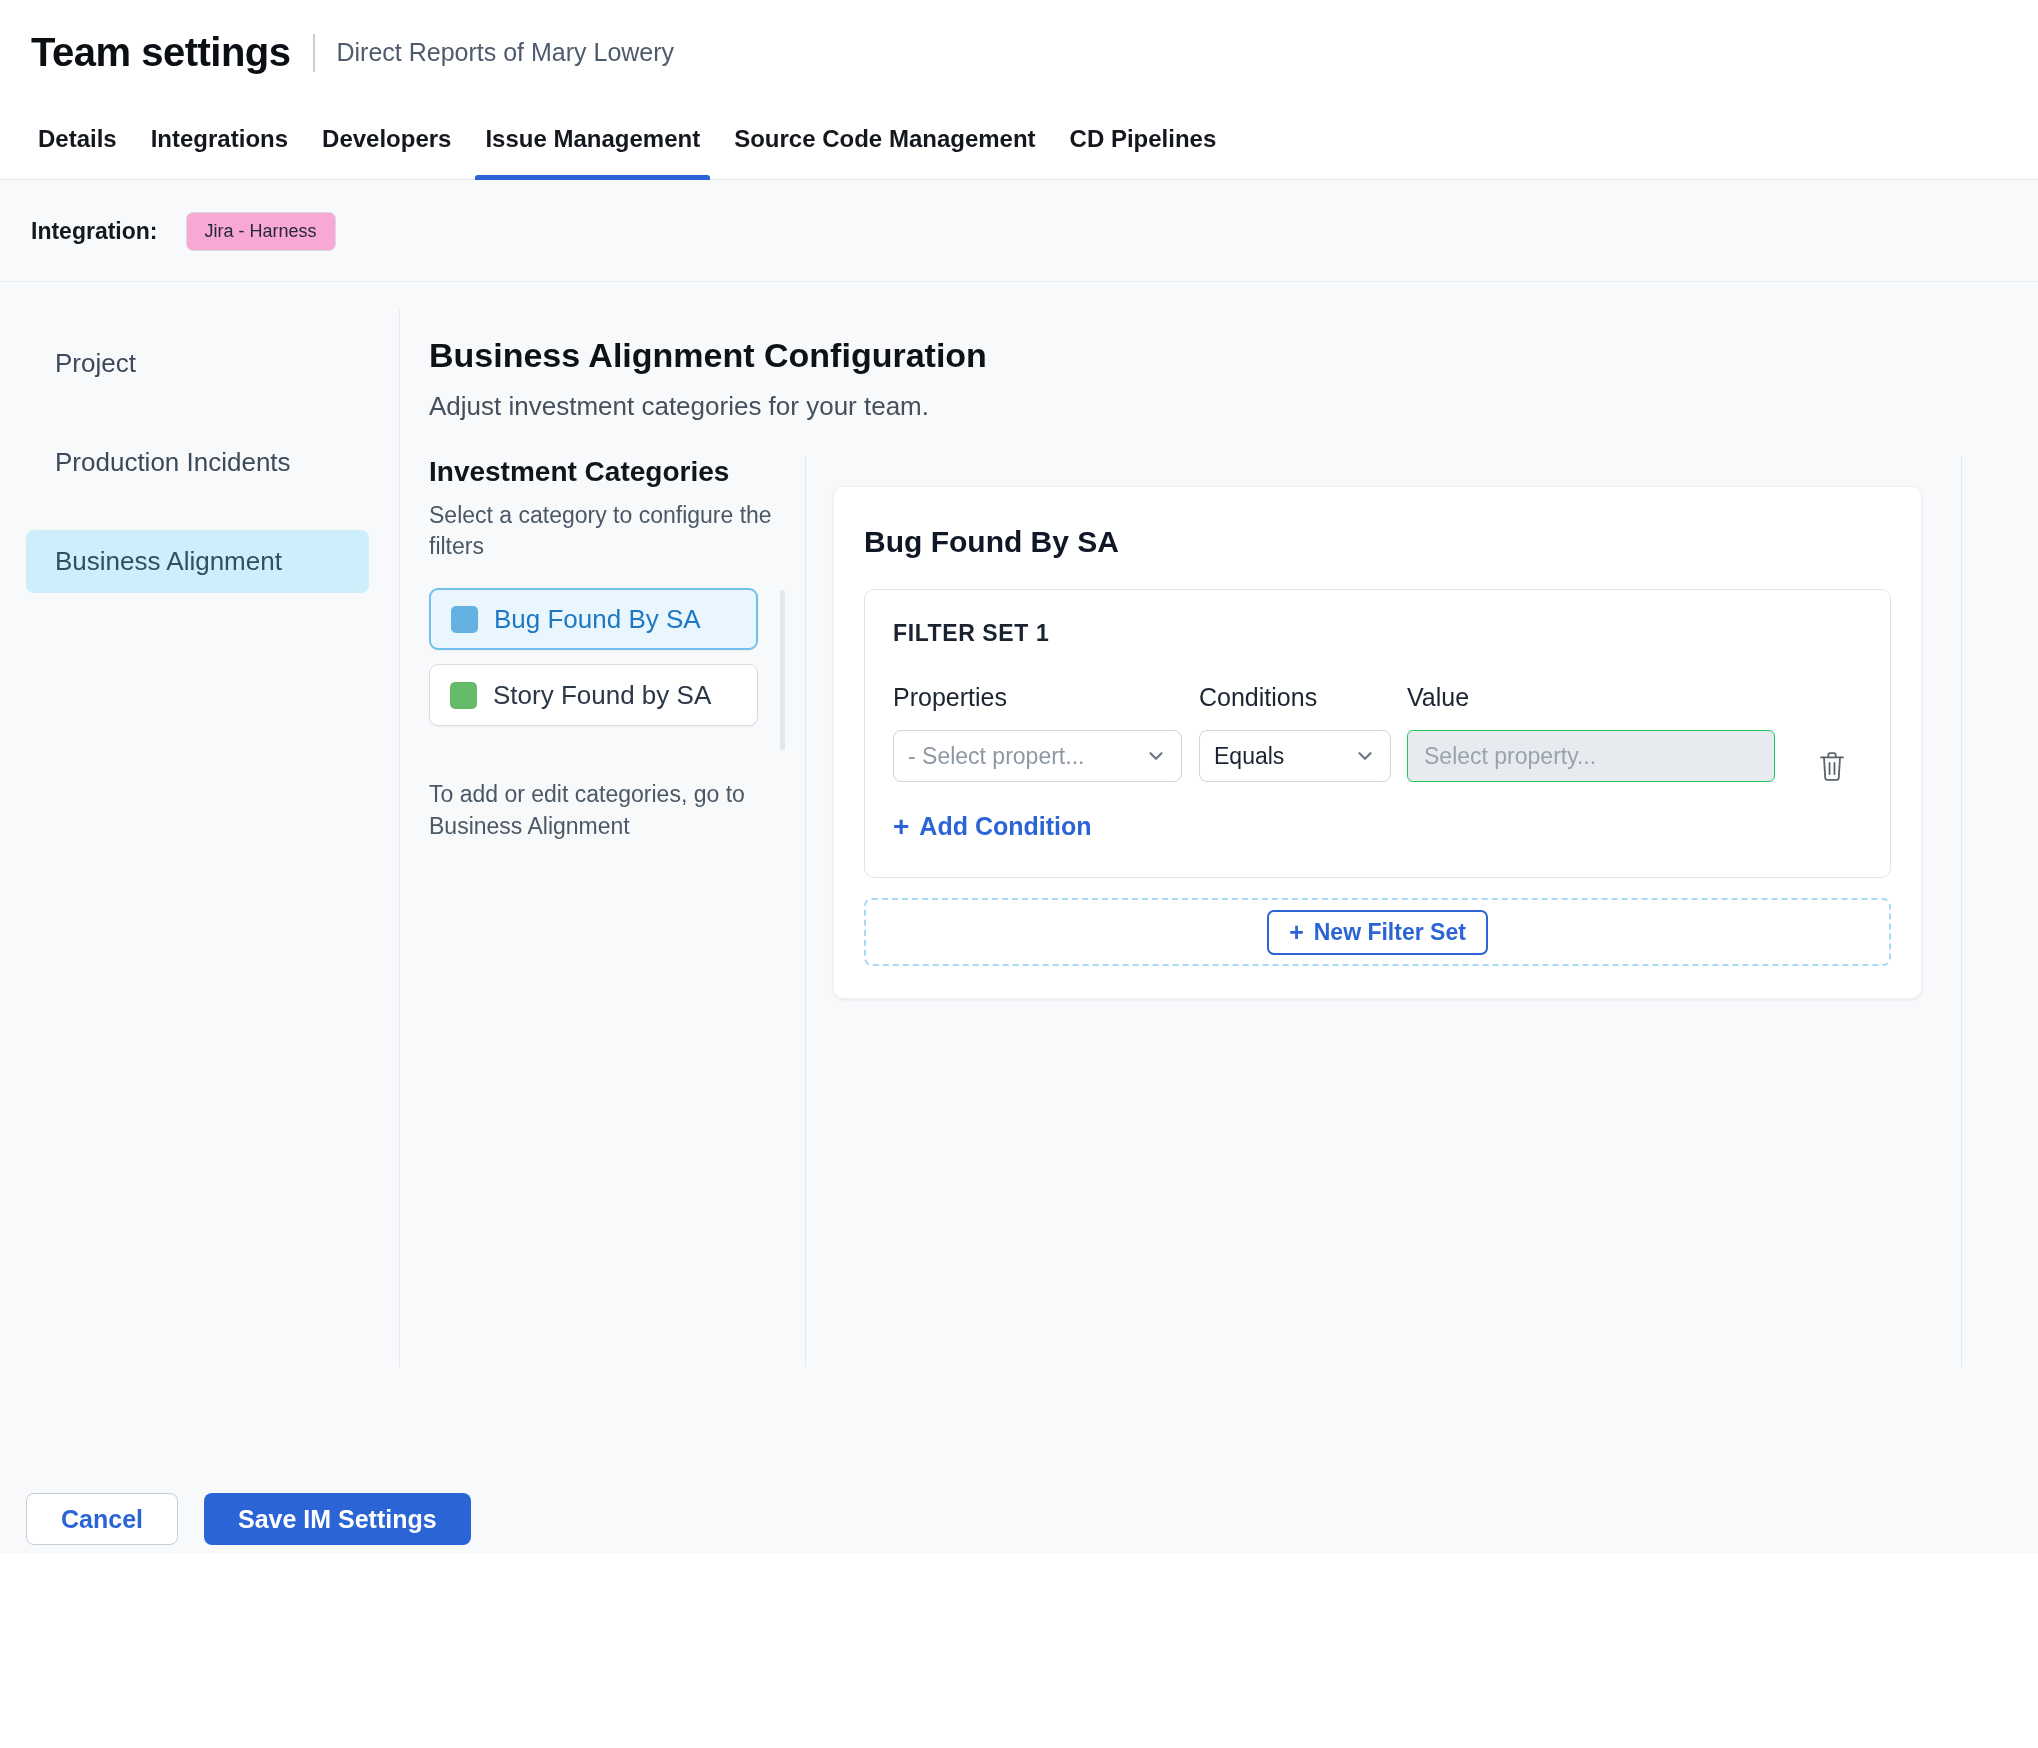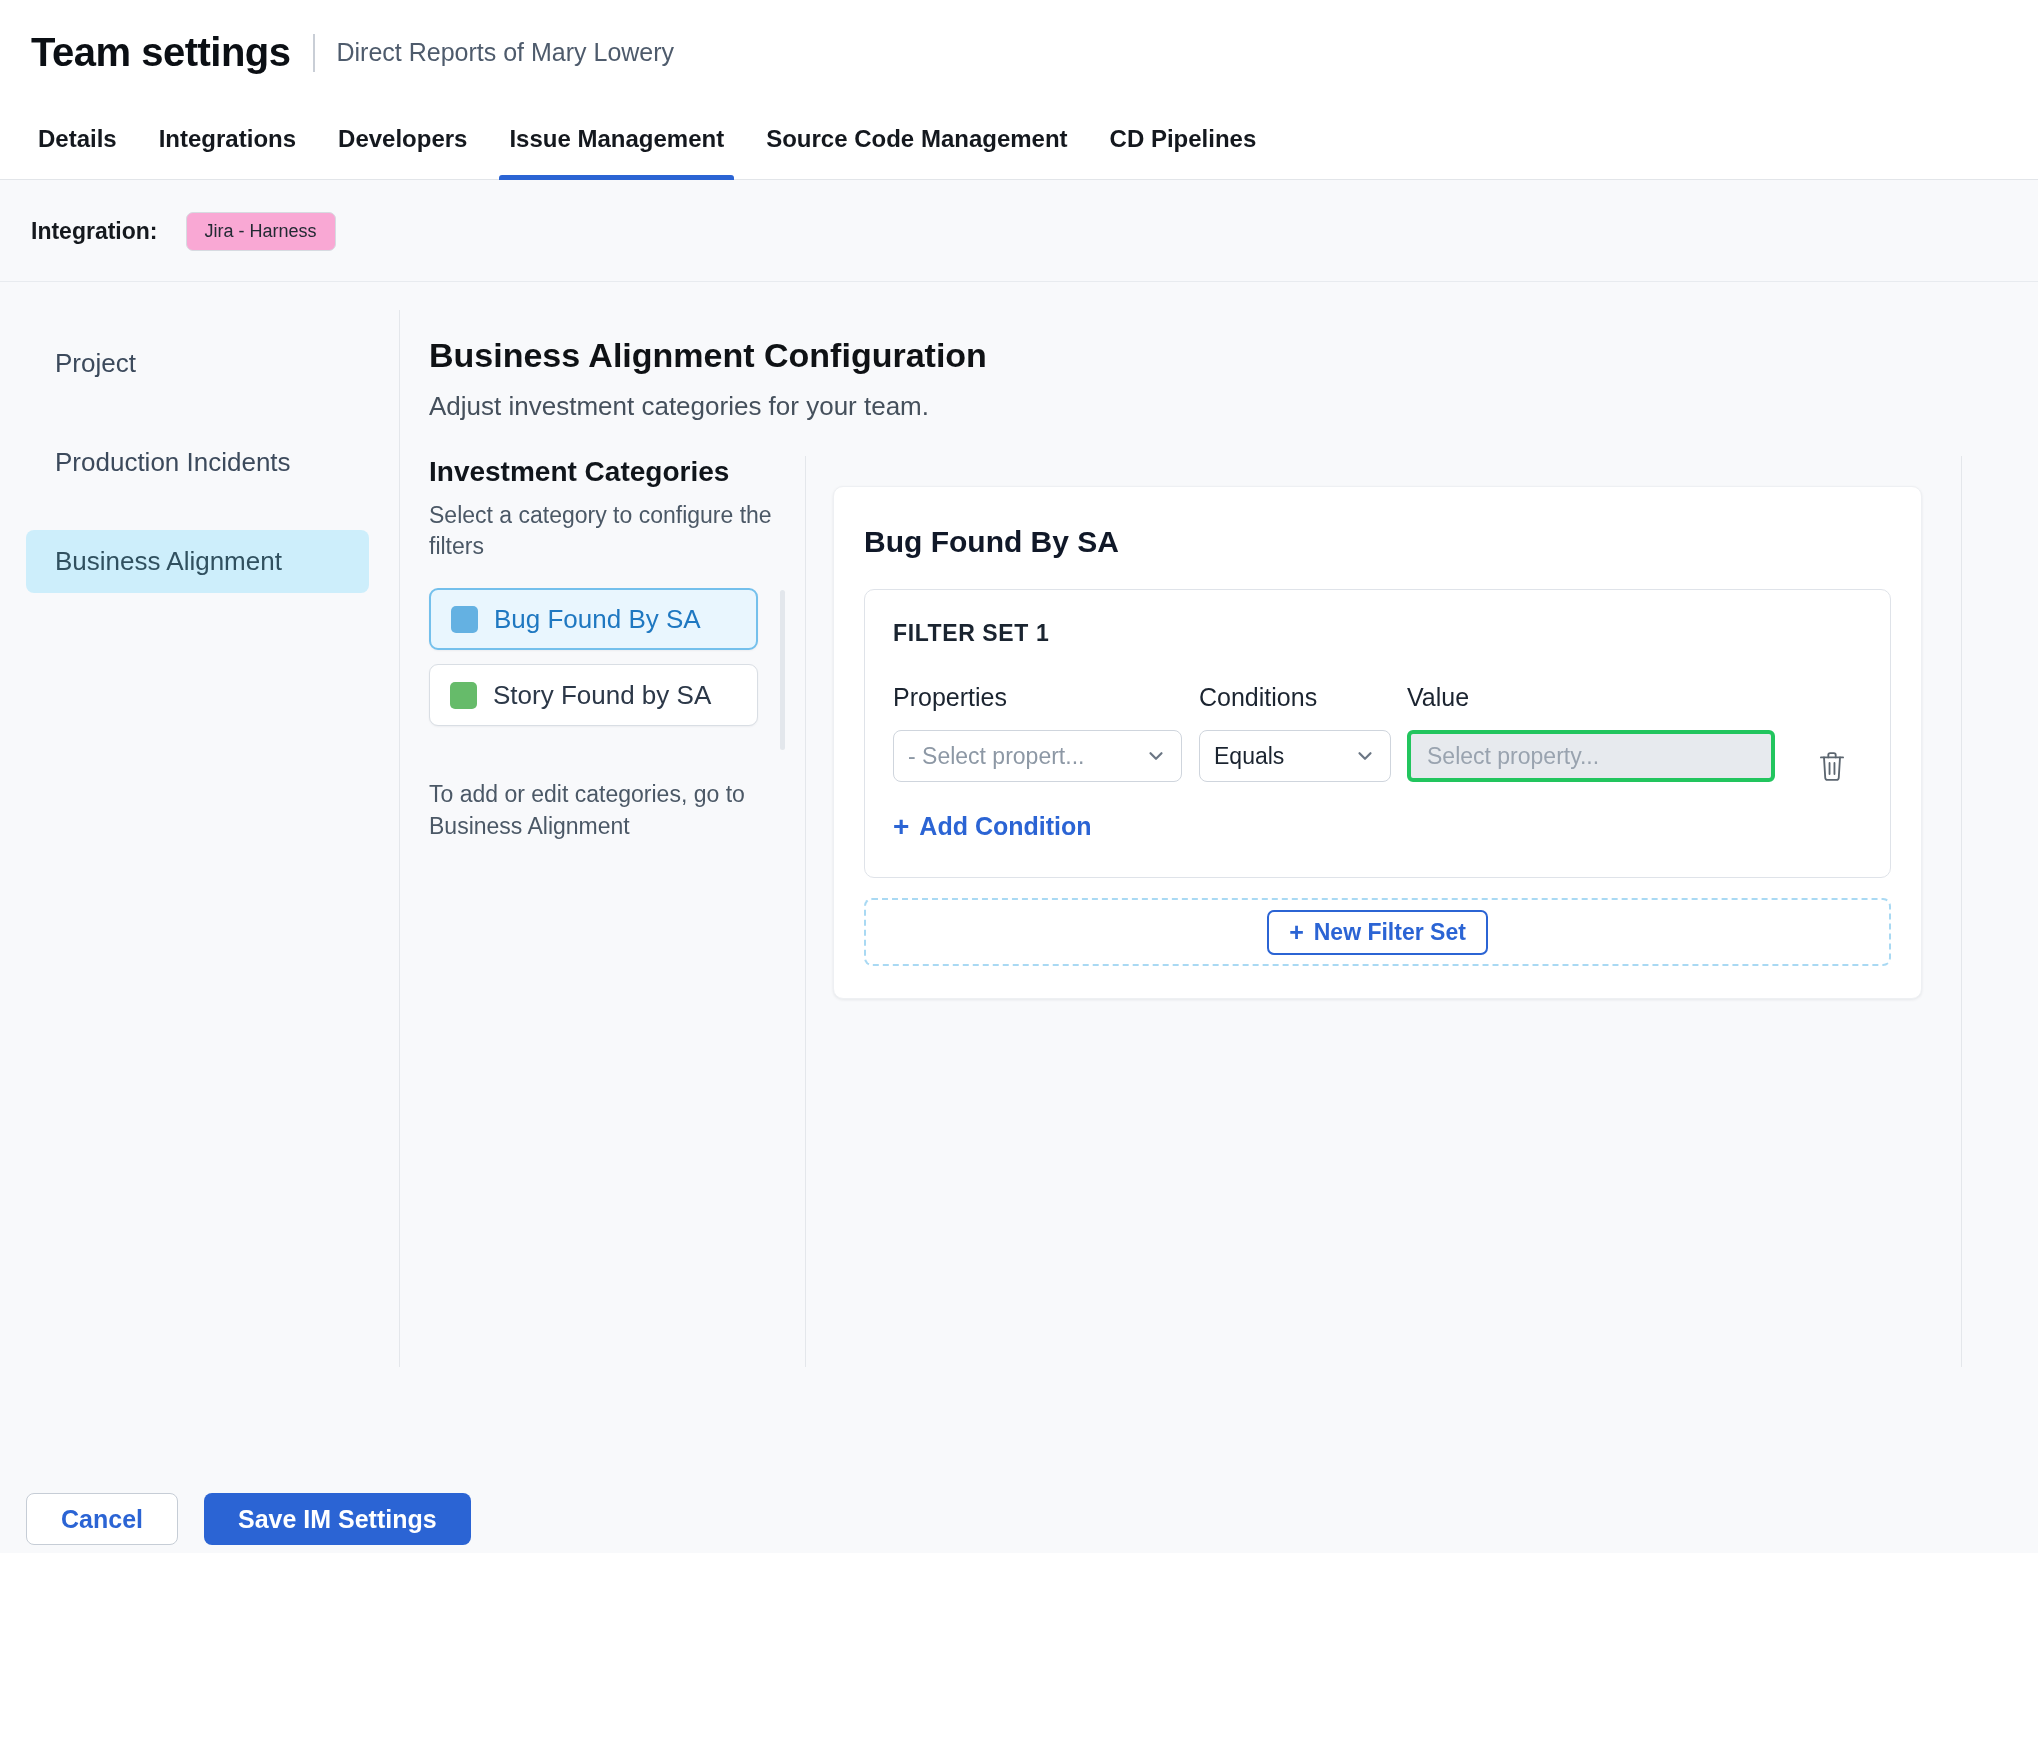--- a/index.html
+++ b/index.html
@@ -6,21 +6,21 @@
   body { font-family:"Liberation Sans","DejaVu Sans",sans-serif; background:#fff; }
   .app { width:2038px; height:1572px; display:flex; flex-direction:column; background:#fff; overflow:hidden; }
 
   
   .topbar { display:flex; align-items:center; padding:30px 31px 26px; background:#fff; }
   .topbar h1 { font-size:40px; font-weight:700; color:#0b0f14; letter-spacing:-0.5px; }
   .hdr-divider { width:2px; height:38px; background:#c9ced6; margin:0 22px; }
   .hdr-sub { font-size:25px; color:#4e5b6c; }
 
   
-  .tabbar { display:flex; gap:22px; padding-left:28px; border-bottom:1px solid #e2e5e9; background:#fff; }
+  .tabbar { display:flex; gap:14px; padding-left:28px; border-bottom:1px solid #e2e5e9; background:#fff; }
   .tab { position:relative; padding:24px 10px 26px; font-size:24px; font-weight:700; color:#14181e; cursor:pointer; white-space:nowrap; }
   .tab.active::after { content:""; position:absolute; left:0; right:0; bottom:-1px; height:5px; background:#2b64d4; border-radius:3px 3px 0 0; }
 
   
   .page-body { flex:1; display:flex; flex-direction:column; background:#f8f9fb; min-height:0;gap:28px; }
   .integration-row { display:flex; align-items:center; padding:32px 31px 30px; border-bottom:1px solid #e8ebef; }
   .integration-label { font-size:23px; font-weight:700; color:#15191e; }
   .integration-chip { margin-left:28px; font-size:18px; color:#222a33; background:#f9a8d4; border:1px solid #d7dbe1; border-radius:7px; padding:8px 18px; }
 
   .content-row { flex:1; display:flex; min-height:0; }
@@ -58,21 +58,21 @@
   .fs-labels { margin-top:36px; display:flex; font-size:25px; font-weight:400; color:#1b2430; }
   .col-prop { width:289px; margin-right:17px; }
   .col-cond { width:192px; margin-right:16px; }
   .col-val  { width:368px; }
   .fs-row { margin-top:18px; display:flex; align-items:flex-end; }
   .select { height:52px; background:#fff; border:1px solid #cfd5dd; border-radius:8px; display:flex; align-items:center; justify-content:space-between; padding:0 14px; cursor:pointer; }
   .prop-select { width:289px; margin-right:17px; }
   .cond-select { width:192px; margin-right:16px; }
   .select .ph { font-size:23px; color:#8d98a5; white-space:nowrap; overflow:hidden; }
   .select .val { font-size:23px; color:#1b2430; }
-  .value-input { width:368px; height:52px; background:#e7eaee; border:4px solid #22c55e; border-radius:6px; padding:0 16px; font-size:23px; color:#3c4754; font-family:inherit; }
+  .value-input { width:368px; height:52px; background:#e7eaee; border:1px solid #22c55e; border-radius:6px; padding:0 16px; font-size:23px; color:#3c4754; font-family:inherit; }
   .value-input::placeholder { color:#99a3af; }
   .trash-btn { margin-left:42px; background:none; border:none; cursor:pointer; display:flex; align-items:center; }
   .add-cond { margin-top:30px; display:flex; align-items:center; gap:10px; color:#2b64d4; font-size:25px; font-weight:700; cursor:pointer; width:fit-content; }
   .plus { font-size:28px; font-weight:700; line-height:1; }
   .nfs-zone { margin-top:20px; height:68px; border:2px dashed #a9d9f3; border-radius:8px; display:flex; align-items:center; justify-content:center; }
   .nfs-btn { display:flex; align-items:center; gap:10px; background:#fff; color:#2b64d4; border:2px solid #2b64d4; border-radius:7px; padding:7px 20px; font-size:23px; font-weight:700; font-family:inherit; cursor:pointer; }
   .nfs-btn .plus { font-size:25px; }
 
   
   .page-footer { height:158px; display:flex; align-items:flex-end; gap:26px; padding:0 26px 8px; }

